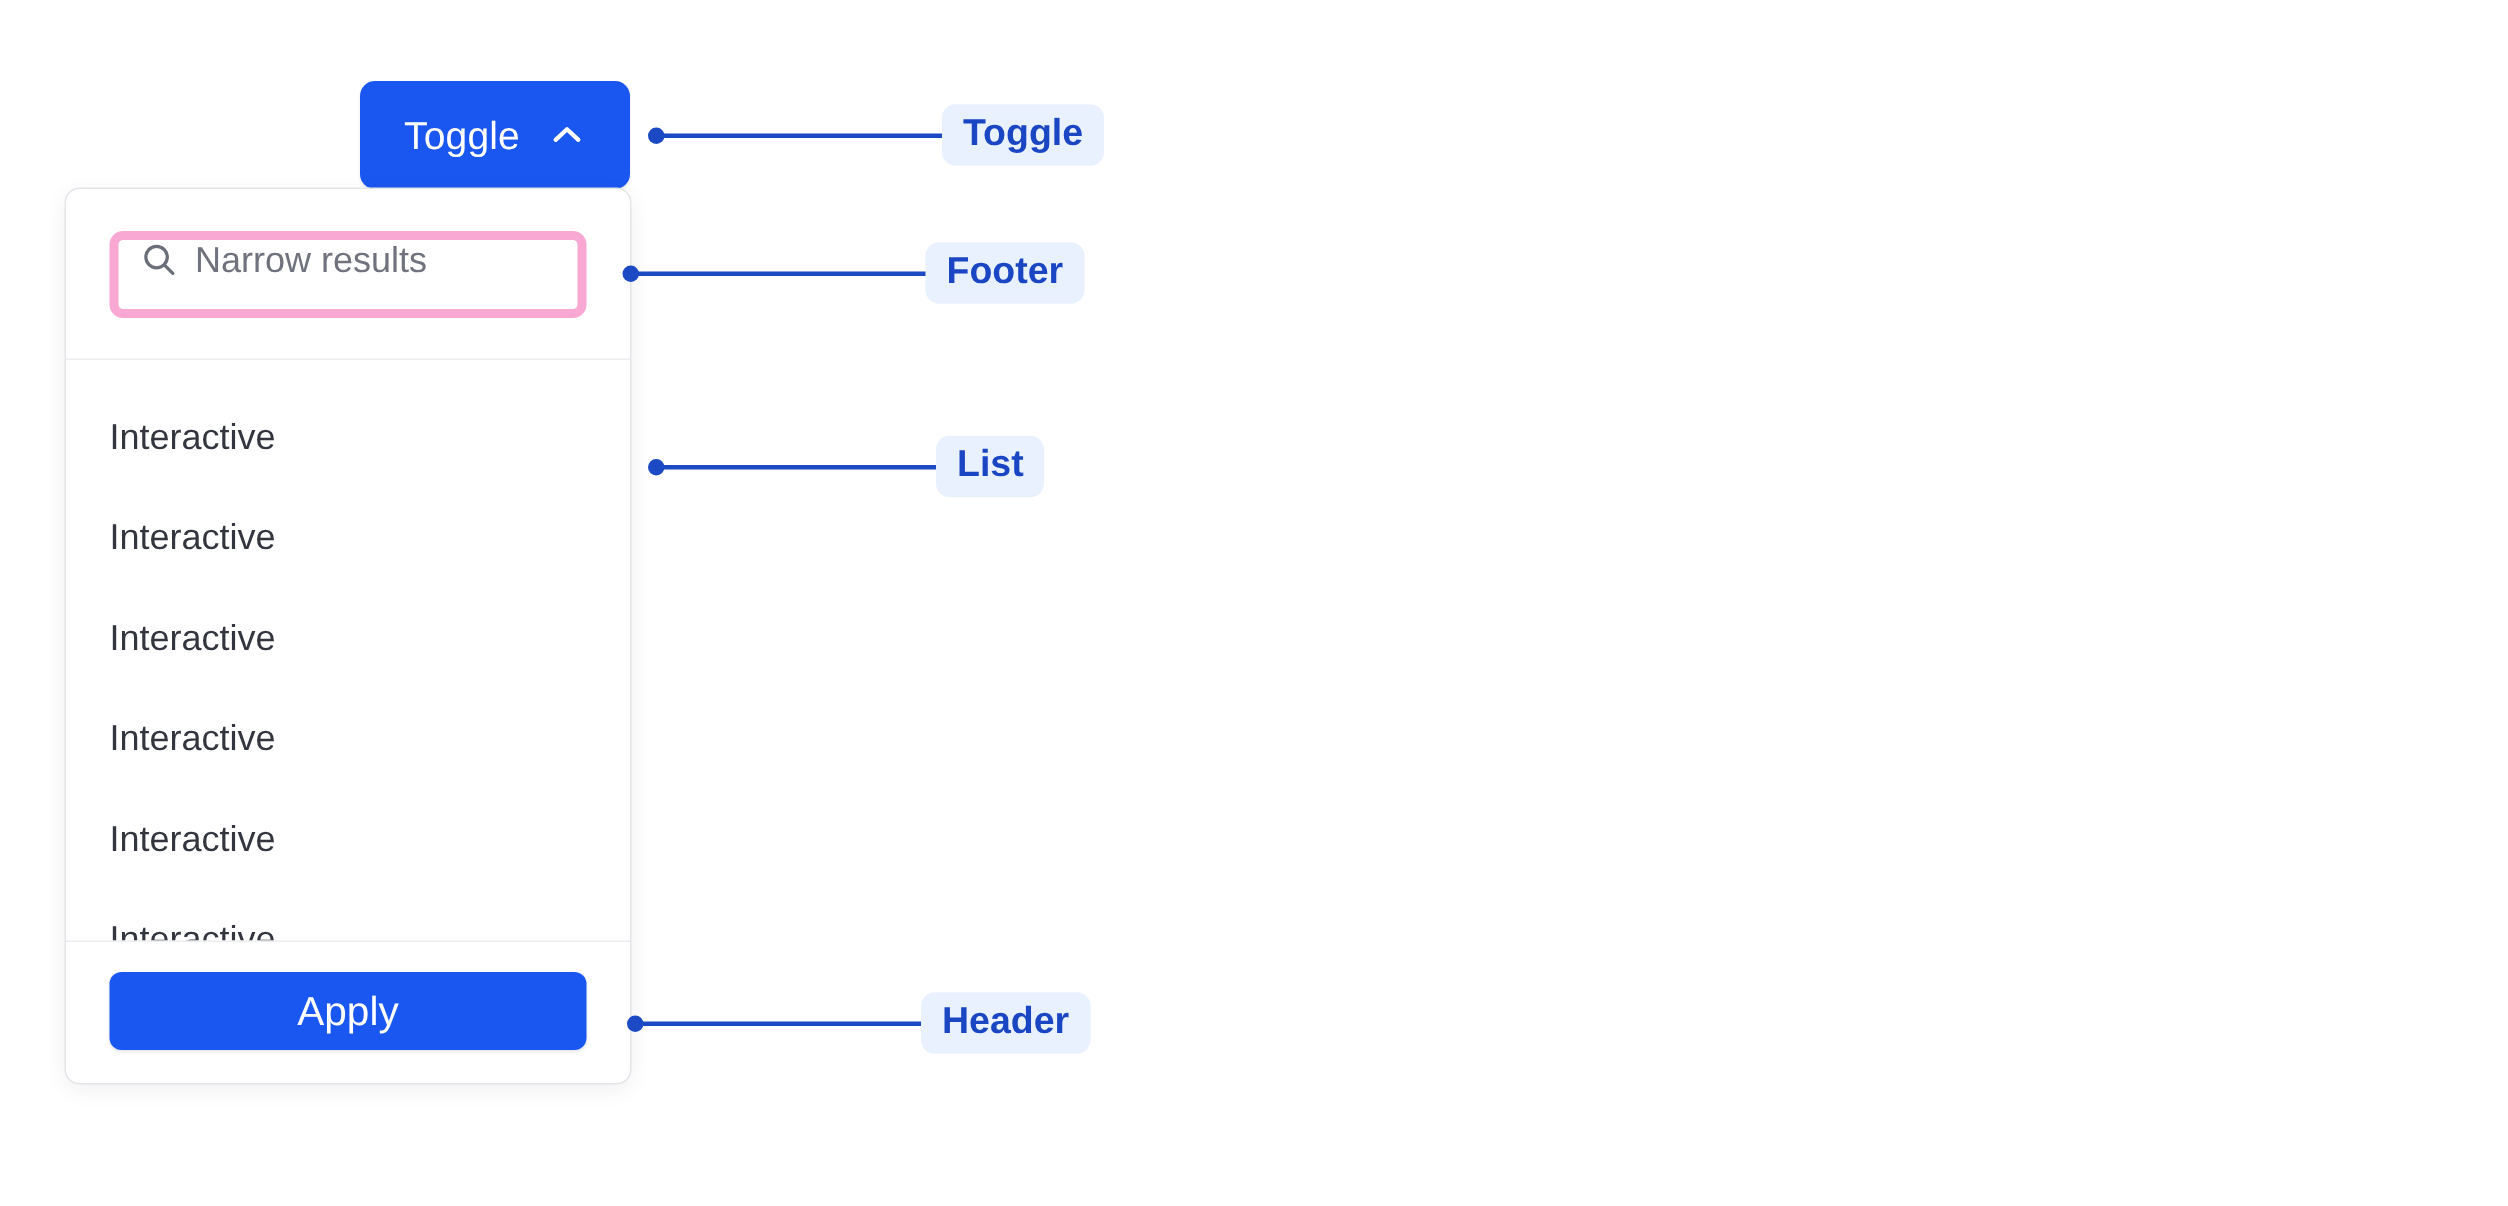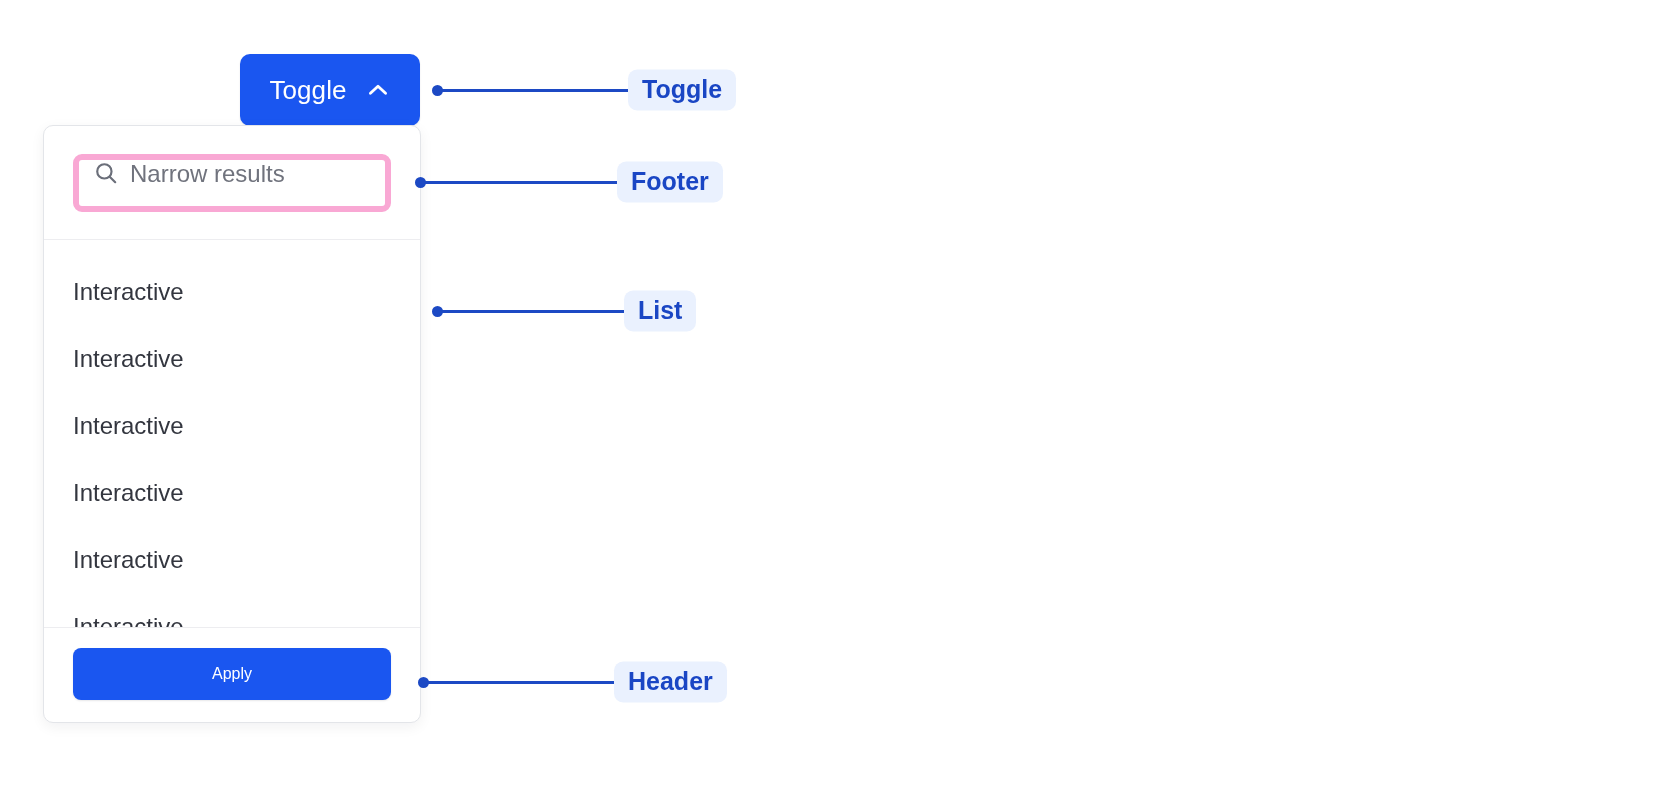--- a/index.html
+++ b/index.html
@@ -138,21 +138,21 @@
   }
   .apply-button {
     display: block;
     width: 100%;
     height: 52px;
     background: #1a56f0;
     color: #ffffff;
     border: none;
     border-radius: 8px;
     font-family: "Liberation Sans", sans-serif;
-    font-size: 16px;
+    font-size: 27px;
     cursor: pointer;
     box-shadow: 0 1px 2px rgba(16, 24, 40, 0.10);
   }
 
   
   .annotation {
     position: absolute;
     display: flex;
     align-items: center;
     height: 0;

